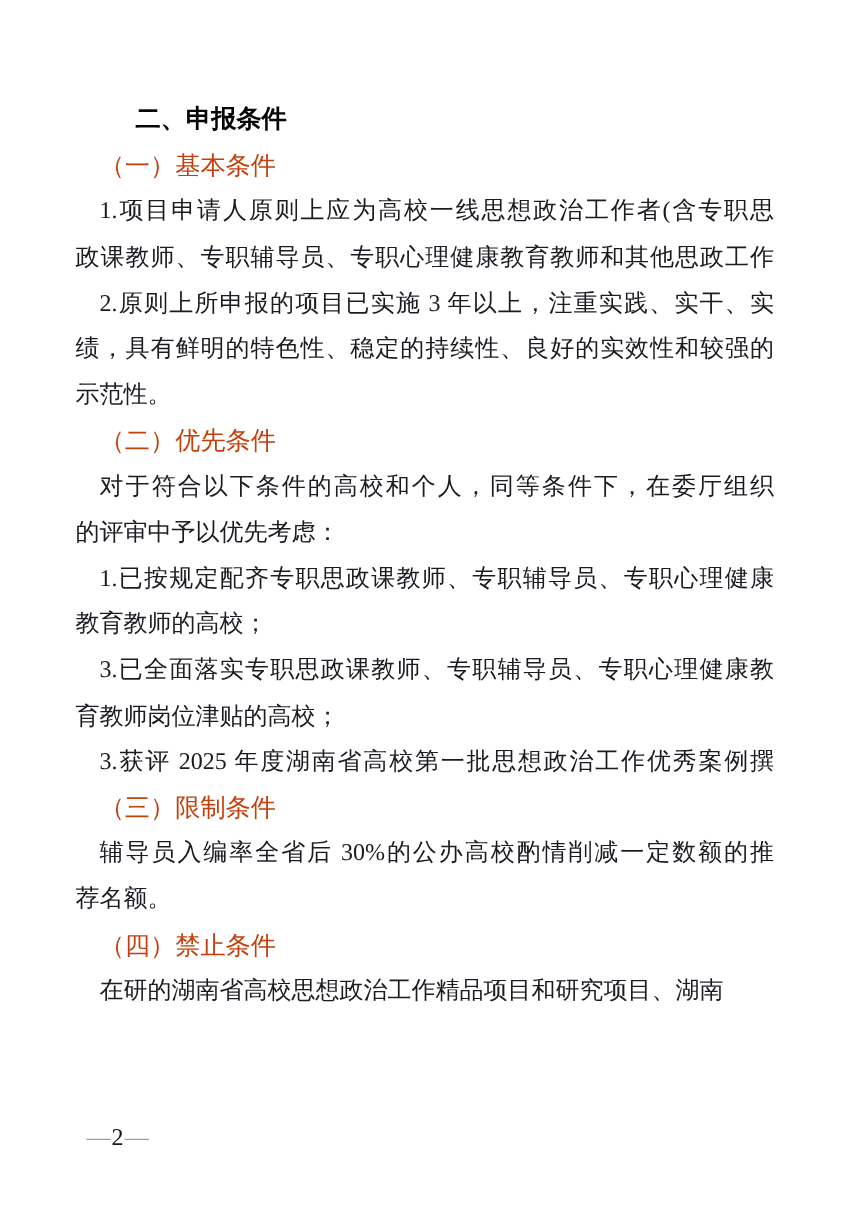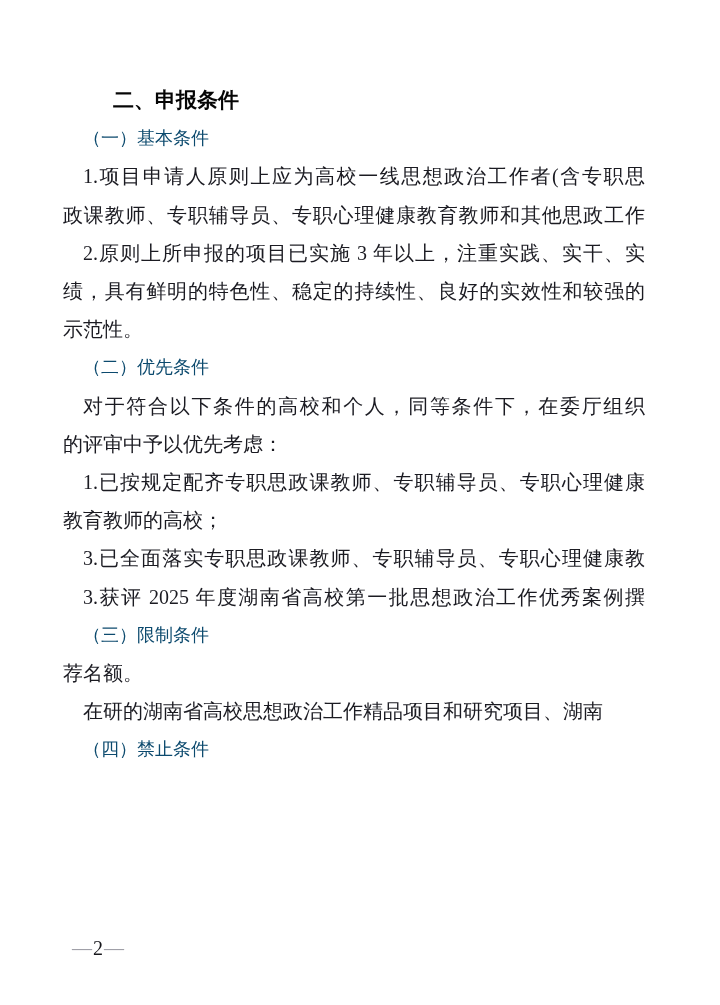--- a/index.html
+++ b/index.html
@@ -36,22 +36,22 @@
   
   .line.first, .line.heading { text-indent: 20px; }
   .line.title {
     text-indent: 50px;
     font-family: "Liberation Sans", "DejaVu Sans", sans-serif;
     font-weight: 700;
     font-size: 21px;
     color: #050505;
   }
   .line.heading {
-    color: #0c4a6e;
-    font-size: 18px;
+    color: #c2410c;
+    font-size: 21px;
   }
   .footer {
     position: absolute;
     left: 72px; top: 936px;
     font-size: 20px;
     line-height: 24px;
     letter-spacing: 0;
   }
   .footer .dash { color: #9b9ba3; }
   .footer .num { color: #17171c; padding: 0 1px; }
@@ -67,20 +67,22 @@
       <div class="line body fill">政课教师、专职辅导员、专职心理健康教育教师和其他思政工作</div>
       <div class="line body first fill">2.原则上所申报的项目已实施 3 年以上，注重实践、实干、实</div>
       <div class="line body fill">绩，具有鲜明的特色性、稳定的持续性、良好的实效性和较强的</div>
       <div class="line body">示范性。</div>
       <div class="line heading">（二）优先条件</div>
       <div class="line body first fill">对于符合以下条件的高校和个人，同等条件下，在委厅组织</div>
       <div class="line body">的评审中予以优先考虑：</div>
       <div class="line body first fill">1.已按规定配齐专职思政课教师、专职辅导员、专职心理健康</div>
       <div class="line body">教育教师的高校；</div>
       <div class="line body first fill">3.已全面落实专职思政课教师、专职辅导员、专职心理健康教</div>
+      <div class="line body">育教师岗位津贴的高校；</div>
       <div class="line body first fill">3.获评 2025 年度湖南省高校第一批思想政治工作优秀案例撰</div>
       <div class="line heading">（三）限制条件</div>
+      <div class="line body first fill">辅导员入编率全省后 30%的公办高校酌情削减一定数额的推</div>
       <div class="line body">荐名额。</div>
+      <div class="line heading">（四）禁止条件</div>
       <div class="line body first">在研的湖南省高校思想政治工作精品项目和研究项目、湖南</div>
-      <div class="line heading">（四）禁止条件</div>
     </div>
   <div class="footer"><span class="dash">—</span><span class="num">2</span><span class="dash">—</span></div>
 </div>
 
 </body></html>

